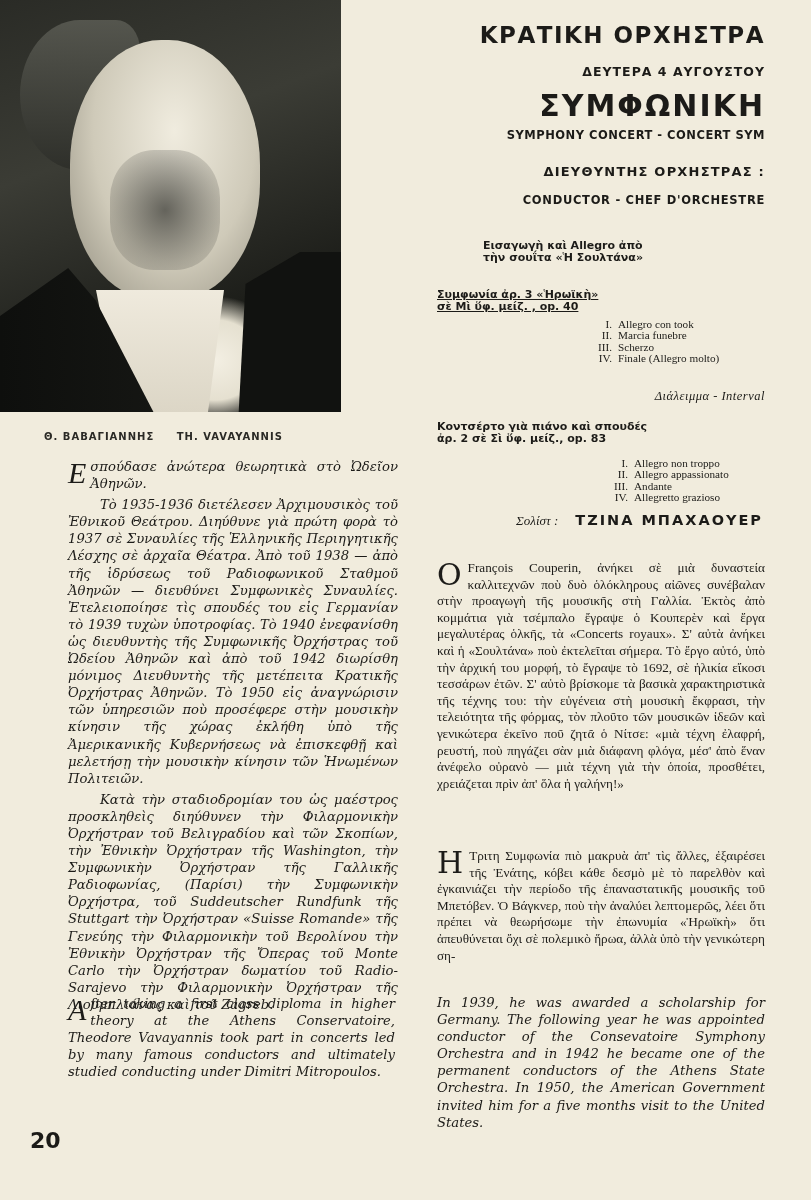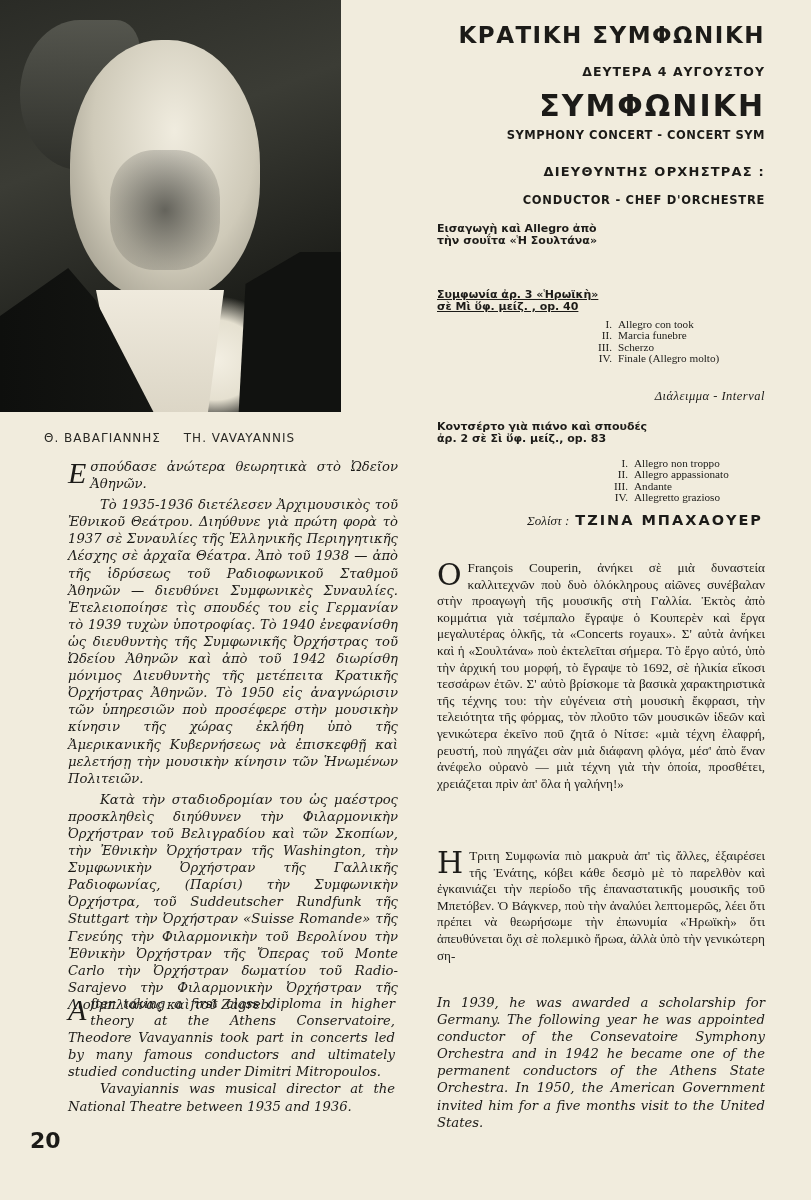--- a/index.html
+++ b/index.html
@@ -21,38 +21,38 @@
     background: radial-gradient(ellipse at 55% 35%, #f0ecdf 0%, #cfcab9 55%, #8e8a7c 100%); }
   #photo .hair { position:absolute; left:20px; top:20px; width:120px; height:150px; border-radius:50% 20% 30% 50%;
     background: linear-gradient(180deg,#5b5c54,#2c2d28); opacity:.85; }
   #photo .shadow { position:absolute; left:110px; top:150px; width:110px; height:120px; border-radius:40%;
     background: radial-gradient(ellipse, rgba(60,60,55,.75), rgba(60,60,55,0)); }
 
   .sans { font-family:"DejaVu Sans", "Liberation Sans", sans-serif; }
   .serif { font-family:"DejaVu Serif", "Liberation Serif", serif; }
   .lserif { font-family:"Liberation Serif", "DejaVu Serif", serif; }
 
-  #caption { left:44px; top:431px; font-size:12px; letter-spacing:1px; font-weight:normal; color:#2a2925; }
+  #caption { left:44px; top:431px; font-size:10px; letter-spacing:1px; font-weight:bold; color:#2a2925; }
   #caption span { margin-right:18px; }
 
   
   .hdr { right:46px; text-align:right; font-weight:bold; }
   #orch-title { top:22px; font-size:23px; letter-spacing:1.5px; }
   #date { top:64px; font-size:12.5px; letter-spacing:1px; }
   #genre { top:88px; font-size:30px; letter-spacing:2px; }
   #concert-en { top:128px; font-size:11.5px; letter-spacing:.5px; }
   #conductor-gr { top:164px; font-size:13px; letter-spacing:1.2px; }
   #conductor-en { top:193px; font-size:11.5px; letter-spacing:.7px;margin-left:27px; }
 
   .prog { left:437px; font-size:11px; line-height:11.5px; font-weight:bold; }
   .mov { font-size:11.2px; line-height:11.4px; }
   .mov .num { display:inline-block; width:42px; text-align:right; margin-right:6px; }
   #interval { right:46px; top:389px; font-style:italic; font-size:12.5px; letter-spacing:.5px; }
   #soloist { right:48px; top:512px; font-size:14.5px; font-weight:bold; letter-spacing:2px; }
-  #soloist i { font-weight:normal; letter-spacing:0; font-size:13px; margin-right:6px; }
+  #soloist i { font-weight:normal; letter-spacing:0; font-size:13px; margin-right:17px; }
 
   .body-it { font-style:italic; font-size:13.2px; line-height:17.1px; text-align:justify; }
   .body-rm { font-size:13.2px; line-height:16.6px; text-align:justify; }
   .indent { text-indent:32px; margin:0; }
   p { margin:0; }
   .drop { float:left; font-size:30px; line-height:26px; margin:2px 6px 0 0; font-style:normal; font-family:"DejaVu Serif", serif; }
   .drop-it { float:left; font-size:30px; line-height:26px; margin:2px 4px 0 0; }
   .para-gap { margin-top:4px; }
 
   #gr-bio { left:68px; top:458px; width:330px; }
@@ -72,28 +72,28 @@
   <div class="shirt"></div>
   <div class="jacket"></div>
   <div class="jacket2"></div>
 </div>
 
 <div id="caption" class="abs sans">
   <span>Θ. ΒΑΒΑΓΙΑΝΝΗΣ</span>
   <span>ΤΗ. VAVAYANNIS</span>
 </div>
 
-<div id="orch-title" class="abs hdr sans">ΚΡΑΤΙΚΗ ΣΥΜΦΩΝΙΚΗ</div>
+<div id="orch-title" class="abs hdr sans">ΚΡΑΤΙΚΗ ΟΡΧΗΣΤΡΑ</div>
 <div id="date" class="abs hdr sans">ΔΕΥΤΕΡΑ 4 ΑΥΓΟΥΣΤΟΥ</div>
 <div id="genre" class="abs hdr sans">ΣΥΜΦΩΝΙΚΗ</div>
 <div id="concert-en" class="abs hdr sans">SYMPHONY CONCERT - CONCERT SYM</div>
 <div id="conductor-gr" class="abs hdr sans">ΔΙΕΥΘΥΝΤΗΣ ΟΡΧΗΣΤΡΑΣ :</div>
 <div id="conductor-en" class="abs hdr sans">CONDUCTOR - CHEF D'ORCHESTRE</div>
 
-<div class="abs prog sans" style="top:223px;">
+<div class="abs prog sans" style="top:240px;margin-left:46px;">
   <div>Εισαγωγὴ καὶ Allegro ἀπὸ</div>
   <div>τὴν σουΐτα «Ἡ Σουλτάνα»</div>
 </div>
 
 <div class="abs prog sans" style="top:289px;text-decoration:underline;">
   <div>Συμφωνία ἀρ. 3 «Ἡρωϊκὴ»</div>
   <div>σὲ Μὶ ὕφ. μείζ. , op. 40</div>
 </div>
 <div class="abs mov lserif" style="left:570px; top:319px;">
   <div><span class="num">I.</span><span>Allegro con took</span></div>
@@ -120,21 +120,20 @@
 </div>
 
 <div id="gr-bio" class="abs body-it serif">
   <p><span class="drop-it lserif">Ε</span><span>σπούδασε ἀνώτερα θεωρητικὰ στὸ Ὠδεῖον Ἀθηνῶν.</span></p>
   <p class="indent para-gap">Τὸ 1935-1936 διετέλεσεν Ἀρχιμουσικὸς τοῦ Ἐθνικοῦ Θεάτρου. Διηύθυνε γιὰ πρώτη φορὰ τὸ 1937 σὲ Συναυλίες τῆς Ἑλληνικῆς Περιηγητικῆς Λέσχης σὲ ἀρχαῖα Θέατρα. Ἀπὸ τοῦ 1938 — ἀπὸ τῆς ἱδρύσεως τοῦ Ραδιοφωνικοῦ Σταθμοῦ Ἀθηνῶν — διευθύνει Συμφωνικὲς Συναυλίες. Ἐτελειοποίησε τὶς σπουδές του εἰς Γερμανίαν τὸ 1939 τυχὼν ὑποτροφίας. Τὸ 1940 ἐνεφανίσθη ὡς διευθυντὴς τῆς Συμφωνικῆς Ὀρχήστρας τοῦ Ὠδείου Ἀθηνῶν καὶ ἀπὸ τοῦ 1942 διωρίσθη μόνιμος Διευθυντὴς τῆς μετέπειτα Κρατικῆς Ὀρχήστρας Ἀθηνῶν. Τὸ 1950 εἰς ἀναγνώρισιν τῶν ὑπηρεσιῶν ποὺ προσέφερε στὴν μουσικὴν κίνησιν τῆς χώρας ἐκλήθη ὑπὸ τῆς Ἀμερικανικῆς Κυβερνήσεως νὰ ἐπισκεφθῇ καὶ μελετήσῃ τὴν μουσικὴν κίνησιν τῶν Ἡνωμένων Πολιτειῶν.</p>
   <p class="indent para-gap">Κατὰ τὴν σταδιοδρομίαν του ὡς μαέστρος προσκληθεὶς διηύθυνεν τὴν Φιλαρμονικὴν Ὀρχήστραν τοῦ Βελιγραδίου καὶ τῶν Σκοπίων, τὴν Ἐθνικὴν Ὀρχήστραν τῆς Washington, τὴν Συμφωνικὴν Ὀρχήστραν τῆς Γαλλικῆς Ραδιοφωνίας, (Παρίσι) τὴν Συμφωνικὴν Ὀρχήστρα, τοῦ Suddeutscher Rundfunk τῆς Stuttgart τὴν Ὀρχήστραν «Suisse Romande» τῆς Γενεύης τὴν Φιλαρμονικὴν τοῦ Βερολίνου τὴν Ἐθνικὴν Ὀρχήστραν τῆς Ὄπερας τοῦ Monte Carlo τὴν Ὀρχήστραν δωματίου τοῦ Radio-Sarajevo τὴν Φιλαρμονικὴν Ὀρχήστραν τῆς Λιουμπλιάνας καὶ τοῦ Zagreb.</p>
 </div>
 
 <div id="en-bio-left" class="abs body-it serif">
   <p><span class="drop-it lserif">A</span><span>fter taking a first class diploma in higher theory at the Athens Conservatoire, Theodore Vavayannis took part in concerts led by many famous conductors and ultimately studied conducting under Dimitri Mitropoulos.</span></p>
-  <p class="indent">Vavayiannis was musical director at the National Theatre between 1935 and 1936.</p>
 </div>
 
 <div id="couperin" class="abs body-rm lserif">
   <p><span class="drop">Ο</span><span>François Couperin, ἀνήκει σὲ μιὰ δυναστεία καλλιτεχνῶν ποὺ δυὸ ὁλόκληρους αἰῶνες συνέβαλαν στὴν προαγωγὴ τῆς μουσικῆς στὴ Γαλλία. Ἐκτὸς ἀπὸ κομμάτια γιὰ τσέμπαλο ἔγραψε ὁ Κουπερὲν καὶ ἔργα μεγαλυτέρας ὁλκῆς, τὰ «Concerts royaux». Σ' αὐτὰ ἀνήκει καὶ ἡ «Σουλτάνα» ποὺ ἐκτελεῖται σήμερα. Τὸ ἔργο αὐτό, ὑπὸ τὴν ἀρχική του μορφή, τὸ ἔγραψε τὸ 1692, σὲ ἡλικία εἴκοσι τεσσάρων ἐτῶν. Σ' αὐτὸ βρίσκομε τὰ βασικὰ χαρακτηριστικὰ τῆς τέχνης του: τὴν εὐγένεια στὴ μουσικὴ ἔκφρασι, τὴν τελειότητα τῆς φόρμας, τὸν πλοῦτο τῶν μουσικῶν ἰδεῶν καὶ γενικώτερα ἐκεῖνο ποῦ ζητᾶ ὁ Νίτσε: «μιὰ τέχνη ἐλαφρή, ρευστή, ποὺ πηγάζει σὰν μιὰ διάφανη φλόγα, μέσ' ἀπὸ ἕναν ἀνέφελο οὐρανὸ — μιὰ τέχνη γιὰ τὴν ὁποία, προσθέτει, χρειάζεται πρὶν ἀπ' ὅλα ἡ γαλήνη!»</span></p>
 </div>
 
 <div id="eroica" class="abs body-rm lserif">
   <p><span class="drop">Η</span><span>Τριτη Συμφωνία πιὸ μακρυὰ ἀπ' τὶς ἄλλες, ἐξαιρέσει τῆς Ἐνάτης, κόβει κάθε δεσμὸ μὲ τὸ παρελθὸν καὶ ἐγκαινιάζει τὴν περίοδο τῆς ἐπαναστατικῆς μουσικῆς τοῦ Μπετόβεν. Ὁ Βάγκνερ, ποὺ τὴν ἀναλύει λεπτομερῶς, λέει ὅτι πρέπει νὰ θεωρήσωμε τὴν ἐπωνυμία «Ἡρωϊκὴ» ὅτι ἀπευθύνεται ὄχι σὲ πολεμικὸ ἥρωα, ἀλλὰ ὑπὸ τὴν γενικώτερη ση-</span></p>
 </div>
 

